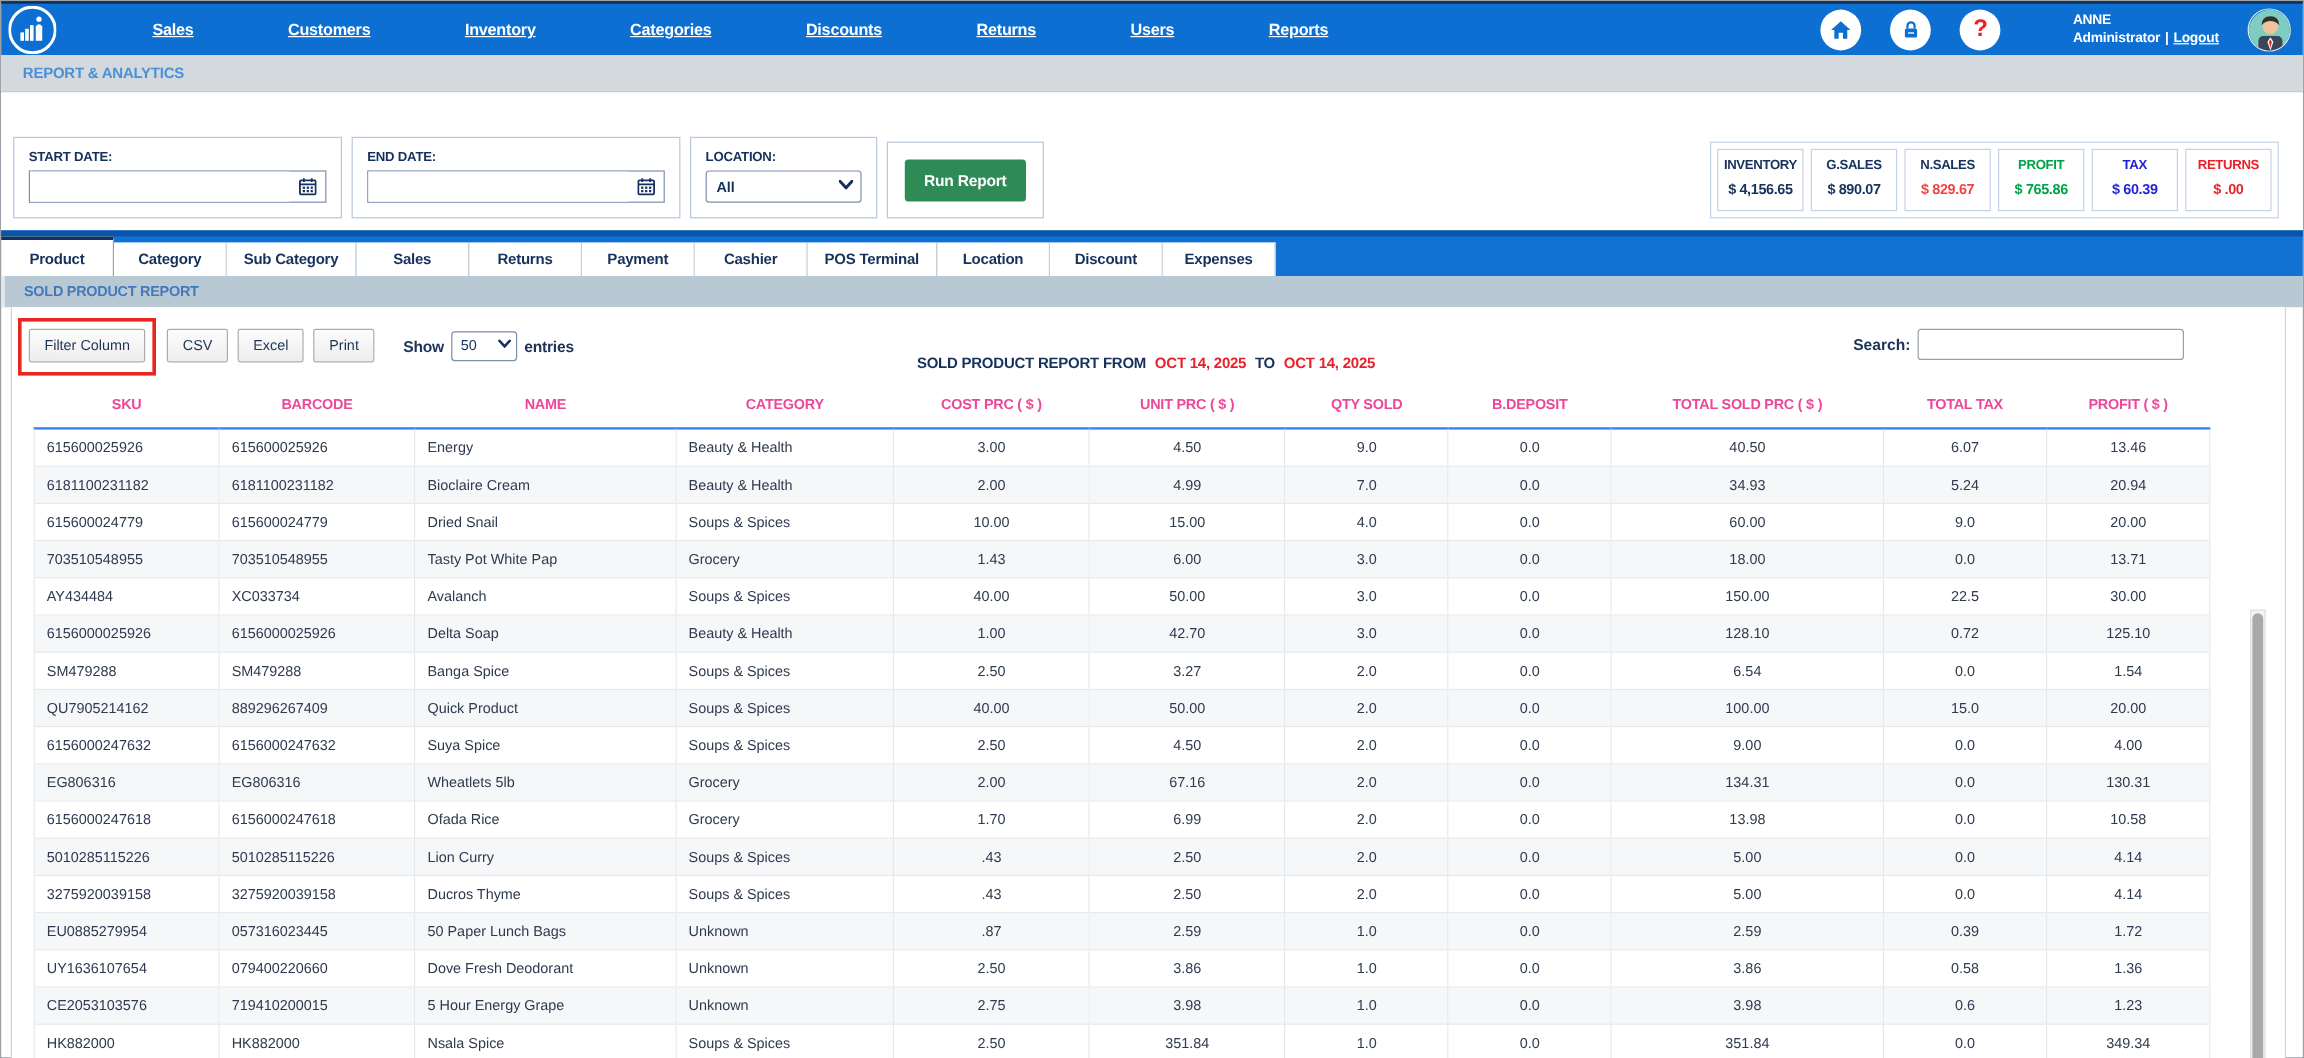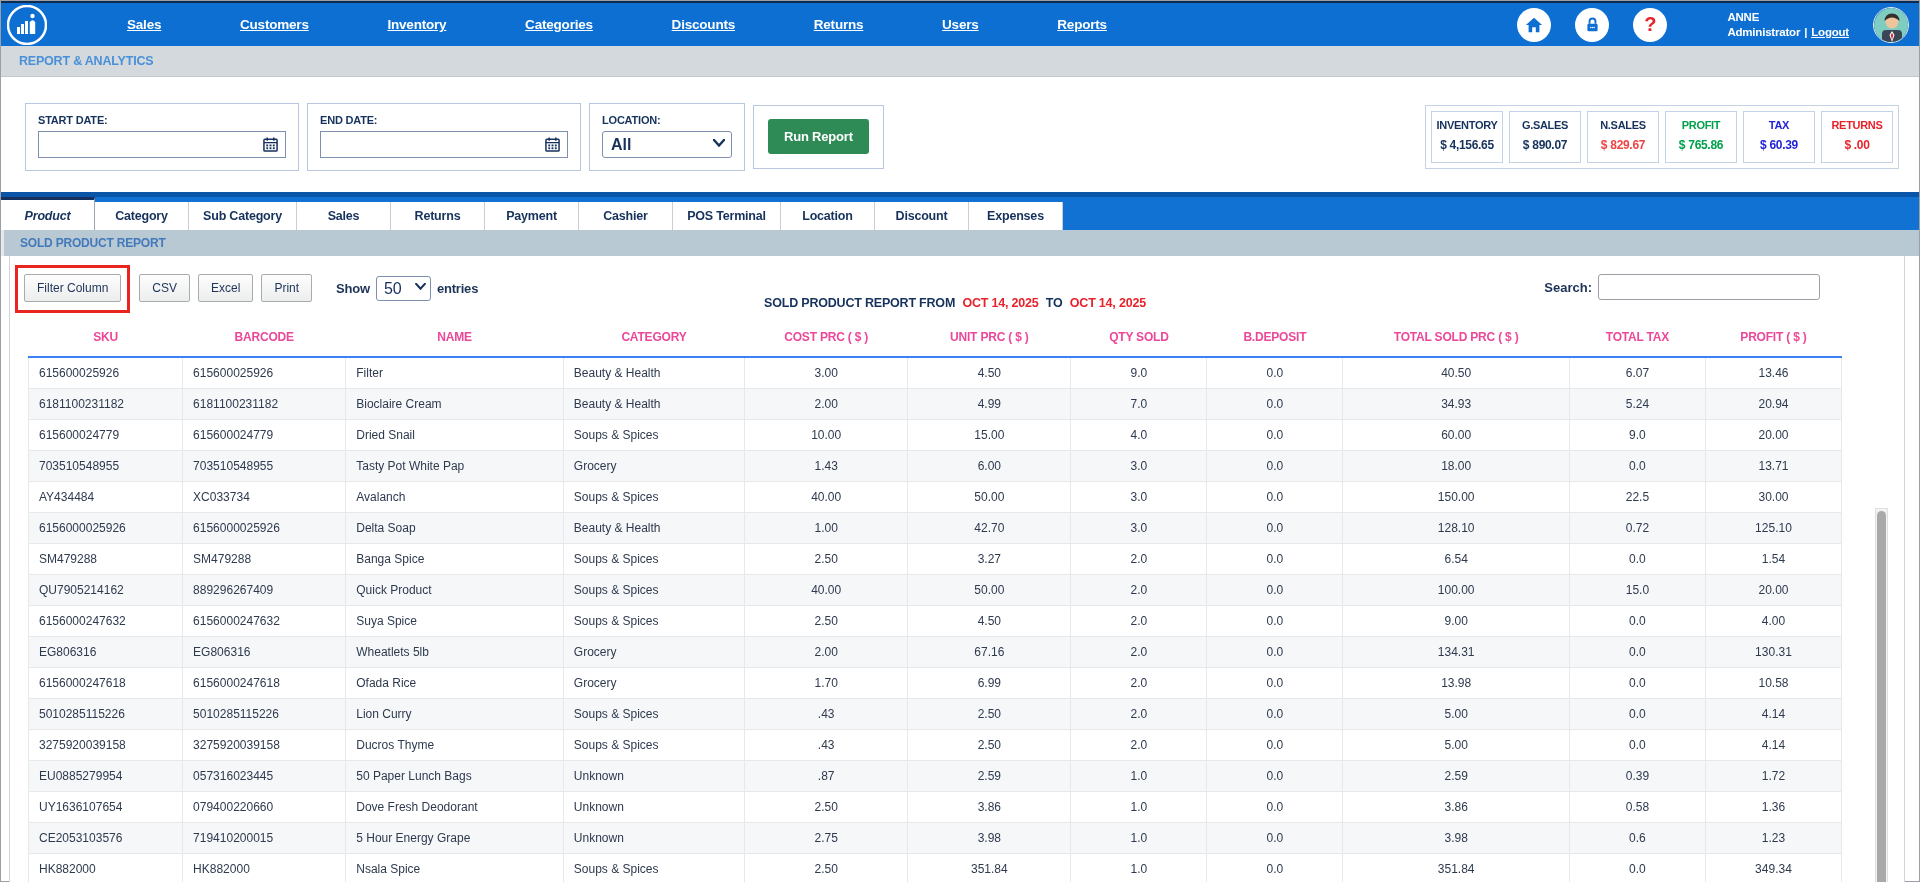--- a/index.html
+++ b/index.html
@@ -18,42 +18,42 @@
   .user-name { font-weight:700; font-size:11.5px; letter-spacing:-0.2px; }
   .user-sub { font-size:11.5px; font-weight:700; letter-spacing:-0.2px; }
   .user-sub .sep { margin:0 4px; }
   .user-sub a { color:#fff; text-decoration:underline; cursor:pointer; }
   .avatar { width:36px; height:36px; border-radius:50%; overflow:hidden; flex:0 0 auto; cursor:pointer; border:1px solid #e8e8e8; }
 
   
   .breadcrumb { height:31px; background:#d3d9dd; color:#4a90d8; font-weight:700; font-size:12.5px; letter-spacing:-0.2px; display:flex; align-items:center; padding-left:18px; border-bottom:1px solid #c2c8cc; }
 
   
-  .filter-row { display:flex; align-items:center; padding:14px 16px 10px 24px; height:115px; background:#fff; }
+  .filter-row { display:flex; align-items:flex-end; padding:14px 16px 10px 10px; height:115px; background:#fff; }
   .fbox { border:1px solid #b9c6e0; padding:10px 12px 12px 12px; margin-right:8px; background:#fff; min-height:64px; }
   .fbox label { display:block; font-size:11px; font-weight:700; color:#16325c; letter-spacing:-0.2px; margin-bottom:5px; }
   .igroup { display:flex; align-items:center; border:1px solid #7d8fae; background:#fff; width:248px; height:27px; }
   .igroup input { border:none; outline:none; flex:1; height:100%; padding:0 6px; font-size:12px; }
   .cal-btn { width:30px; height:100%; border:none; background:transparent; display:flex; align-items:center; justify-content:center; cursor:pointer; }
   .sel-wrap { position:relative; display:inline-block; }
-  .sel-wrap select { appearance:none; -webkit-appearance:none; border:1px solid #7d8fae; border-radius:3px; height:27px; width:130px; padding:0 24px 0 8px; font-size:16px; font-weight:700; color:#16325c; background:#fff; cursor:pointer; }
+  .sel-wrap select { appearance:none; -webkit-appearance:none; border:1px solid #7d8fae; border-radius:3px; height:27px; width:130px; padding:0 24px 0 8px; font-size:12px; font-weight:700; color:#16325c; background:#fff; cursor:pointer; }
   .sel-wrap .chev { position:absolute; right:7px; top:8px; pointer-events:none; }
   .run-box { border:1px solid #b9c6e0; padding:12px 14px; margin-right:8px; min-height:64px; display:flex; align-items:center; }
   .run-btn { background:#2f8b55; color:#fff; font-weight:700; font-size:13px; border:none; border-radius:3px; padding:10px 16px; cursor:pointer; letter-spacing:-0.2px; }
 
   .cards-outer { margin-left:auto; border:1px solid #c3d2e4; padding:5px; display:flex; gap:6px; margin-right:4px; }
   .card { border:1px solid #c3d2e4; background:#fff; width:72px; min-height:52px; text-align:center; padding:7px 3px 6px 3px; }
   .card .clabel { font-size:11px; font-weight:700; color:#16325c; letter-spacing:-0.3px; white-space:nowrap; }
   .card .cvalue { font-size:12px; font-weight:700; margin-top:7px; letter-spacing:-0.3px; white-space:nowrap; }
 
   
   .tabbar { background:#1272d4; border-top:5px solid #0a55a8; display:flex; align-items:flex-end; height:38px; }
   .tab { background:#fff; color:#16325c; font-weight:700; font-size:12.5px; letter-spacing:-0.2px; padding:7px 0 8px 0; width:94px; text-align:center; border-right:1px solid #c9ced4; cursor:pointer; height:28px; }
   .tab.wide { width:108px; }
-  .tab.active { height:33px; padding-top:9px; border-top:3px solid #14305e; border-right:1px solid #9aa4b0;font-style:italic; }
+  .tab.active { height:33px; padding-top:9px; border-top:3px solid #14305e; border-right:1px solid #9aa4b0; }
 
   
   .section-header { height:26px; background:#b9c9d4; color:#4379ba; font-weight:700; font-size:12px; letter-spacing:-0.2px; display:flex; align-items:center; padding-left:16px; border-left:3px solid #e6e9ec; }
 
   
   .content { margin:0 14px 0 8px; border:1px solid #d0d4d8; border-top:none; background:#fff; padding:18px 10px 6px 10px; position:relative; height:636px; }
   .toolbar { display:flex; align-items:flex-start; justify-content:space-between; padding:0 4px; }
   .btns { display:flex; align-items:center; }
   .fc-wrap { position:relative; display:inline-block; margin-right:18px; }
   .red-box { position:absolute; inset:-9px -9px -11px -9px; border:3px solid #e8251f; pointer-events:none; }
@@ -304,21 +304,21 @@
             <th>B.DEPOSIT</th>
             <th>TOTAL SOLD PRC ( $ )</th>
             <th>TOTAL TAX</th>
             <th>PROFIT ( $ )</th>
           </tr>
         </thead>
       <tbody>
           <tr>
             <td class="l">615600025926</td>
             <td class="l">615600025926</td>
-            <td class="l">Filter</td>
+            <td class="l">Energy</td>
             <td class="l">Beauty &amp; Health</td>
             <td class="c">3.00</td>
             <td class="c">4.50</td>
             <td class="c">9.0</td>
             <td class="c">0.0</td>
             <td class="c">40.50</td>
             <td class="c">6.07</td>
             <td class="c">13.46</td>
           </tr>
           <tr>

